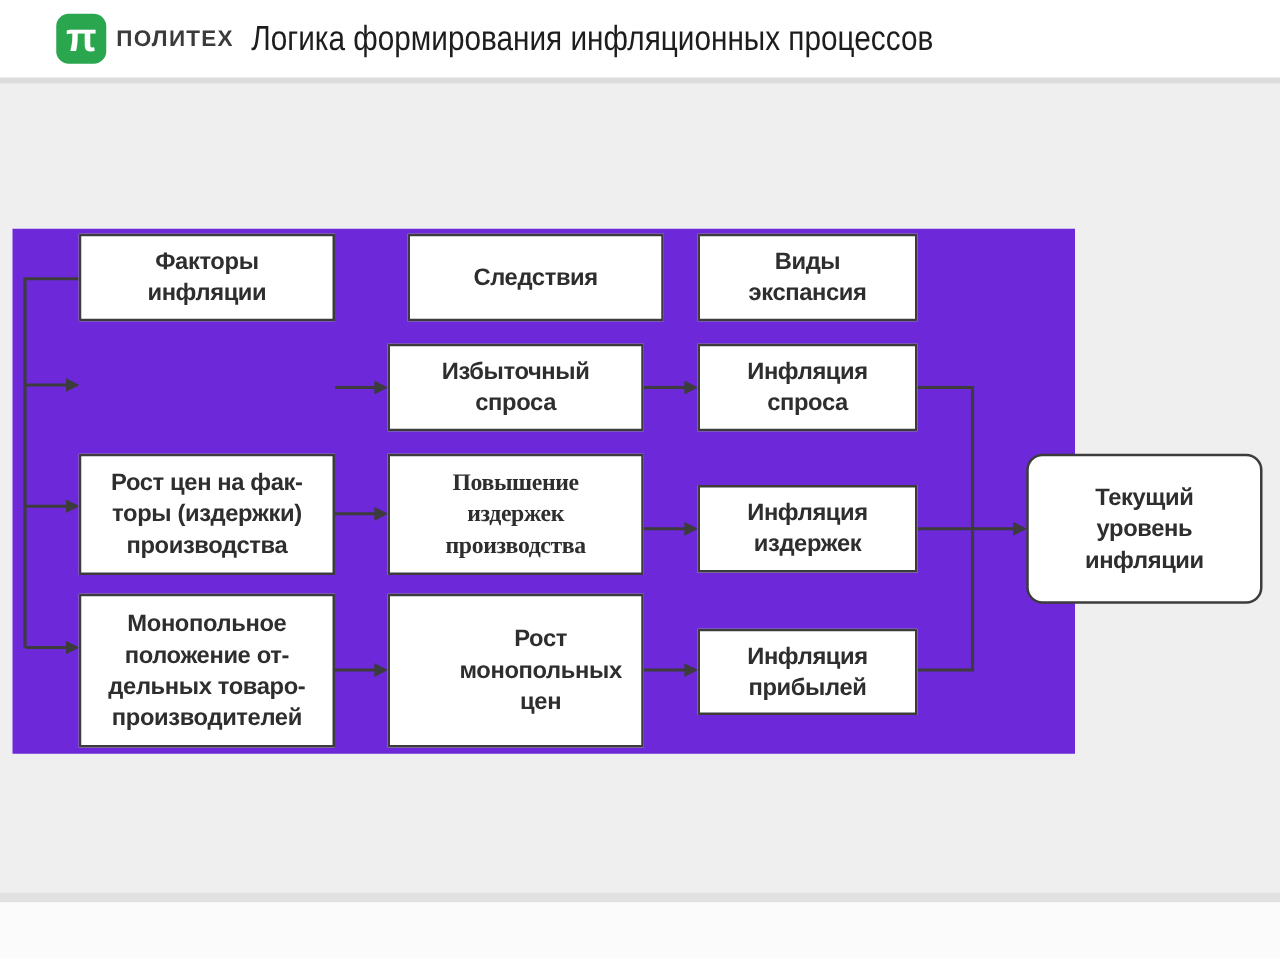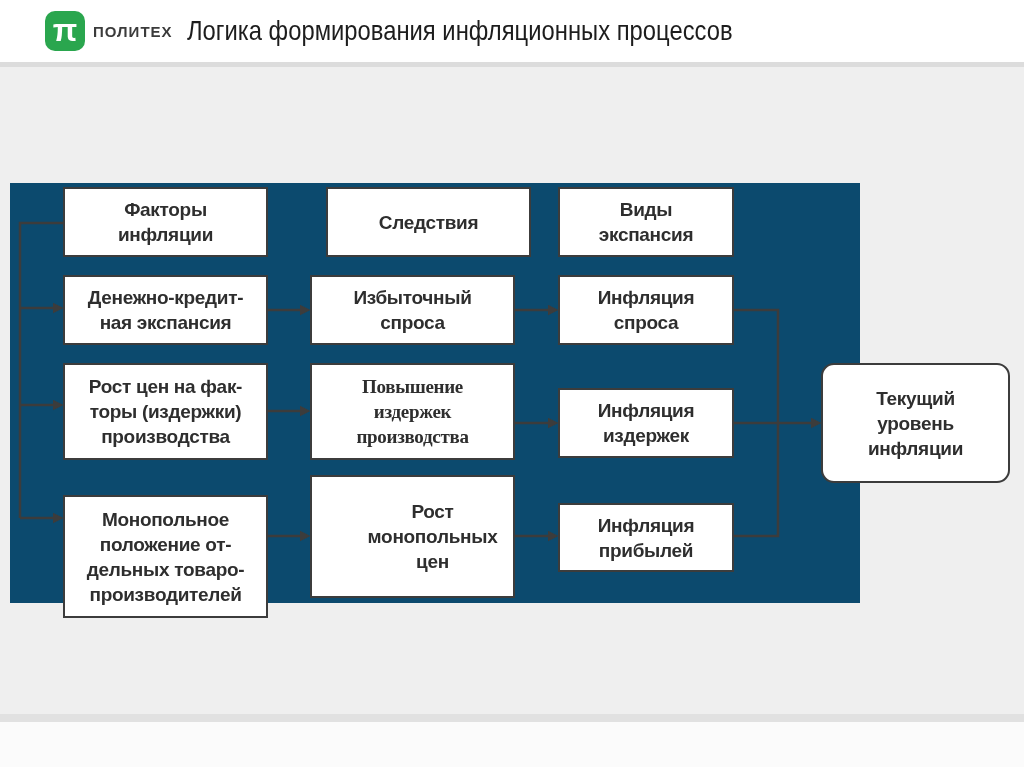--- a/index.html
+++ b/index.html
@@ -8,31 +8,31 @@
   .stage { position:relative; width:1024px; height:767px; background:#ffffff; }
 
   
   .topbar { position:absolute; left:0; top:0; width:1024px; height:62px;
             background:#ffffff; display:flex; align-items:center; }
   .topbar-divider { position:absolute; left:0; top:62px; width:1024px; height:5px; background:#dcdcdc; }
   .logo { display:flex; align-items:center; margin-left:45px; }
   .logo-mark { width:40px; height:40px; border-radius:10px; background:#2aa64e; color:#ffffff;
                display:flex; align-items:center; justify-content:center;
                font-size:32px; font-weight:bold; line-height:1; padding-bottom:3px; }
-  .logo-word { margin-left:8px; font-size:15px; font-weight:bold; color:#3b3b3b; letter-spacing:1px; }
+  .logo-word { margin-left:8px; font-size:18px; font-weight:bold; color:#3b3b3b; letter-spacing:1px; }
   .title { margin-left:14px; font-size:28px; font-weight:400; color:#1d1d1d; white-space:nowrap;
            transform:scaleX(0.85); transform-origin:left center; }
 
   
   .slide-bg { position:absolute; left:0; top:67px; width:1024px; height:647px; background:#efefef; }
   .bottom-divider { position:absolute; left:0; top:714px; width:1024px; height:8px; background:#e1e1e1; }
   .bottom-strip { position:absolute; left:0; top:722px; width:1024px; height:45px; background:#fbfbfb; }
 
   
-  .panel { position:absolute; left:10px; top:183px; width:850px; height:420px; background:#0c4a6e; }
+  .panel { position:absolute; left:10px; top:183px; width:850px; height:420px; background:#6d28d9; }
   .connectors { position:absolute; left:0; top:0; pointer-events:none; }
 
   .box { position:absolute; background:#ffffff; border:2.5px solid #3c3c3c;
          display:flex; align-items:center; justify-content:center; text-align:center;
          font-size:19px; font-weight:bold; color:#2e2e2e; line-height:25px;
          white-space:pre-line; letter-spacing:-0.3px; }
 </style>
 </head>
 <body>
 
@@ -75,37 +75,35 @@
         <path d="M724,353 H768 V239"></path>
       </g>
     </svg>
 
     <div class="box" style="left:53px;  top:4px;   width:205px; height:70px;">Факторы
 инфляции</div>
     <div class="box" style="left:316px; top:4px;   width:205px; height:70px;">Следствия</div>
     <div class="box" style="left:548px; top:4px;   width:176px; height:70px;">Виды
 экспансия</div>
 
-    <div class="box" style="left:53px;  top:92px;  width:205px; height:70px;">Денежно-кредит-
-ная экспансия</div>
     <div class="box" style="left:300px; top:92px;  width:205px; height:70px;">Избыточный
 спроса</div>
     <div class="box" style="left:548px; top:92px;  width:176px; height:70px;">Инфляция
 спроса</div>
 
     <div class="box" style="left:53px;  top:180px; width:205px; height:97px;">Рост цен на фак-
 торы (издержки)
 производства</div>
     <div class="box" style="left:300px; top:180px; width:205px; height:97px;font-family:Liberation Serif, serif;">Повышение
 издержек
 производства</div>
     <div class="box" style="left:548px; top:205px; width:176px; height:70px;">Инфляция
 издержек</div>
 
-    <div class="box" style="left:53px;  top:292px; width:205px; height:123px;margin-top:20px;">Монопольное
+    <div class="box" style="left:53px;  top:292px; width:205px; height:123px;">Монопольное
 положение от-
 дельных товаро-
 производителей</div>
     <div class="box" style="left:300px; top:292px; width:205px; height:123px;padding-left:40px;">Рост
 монопольных
 цен</div>
     <div class="box" style="left:548px; top:320px; width:176px; height:69px;">Инфляция
 прибылей</div>
 
     <div class="box" style="left:811px; top:180px; width:189px; height:120px;border-radius:13px;">Текущий

